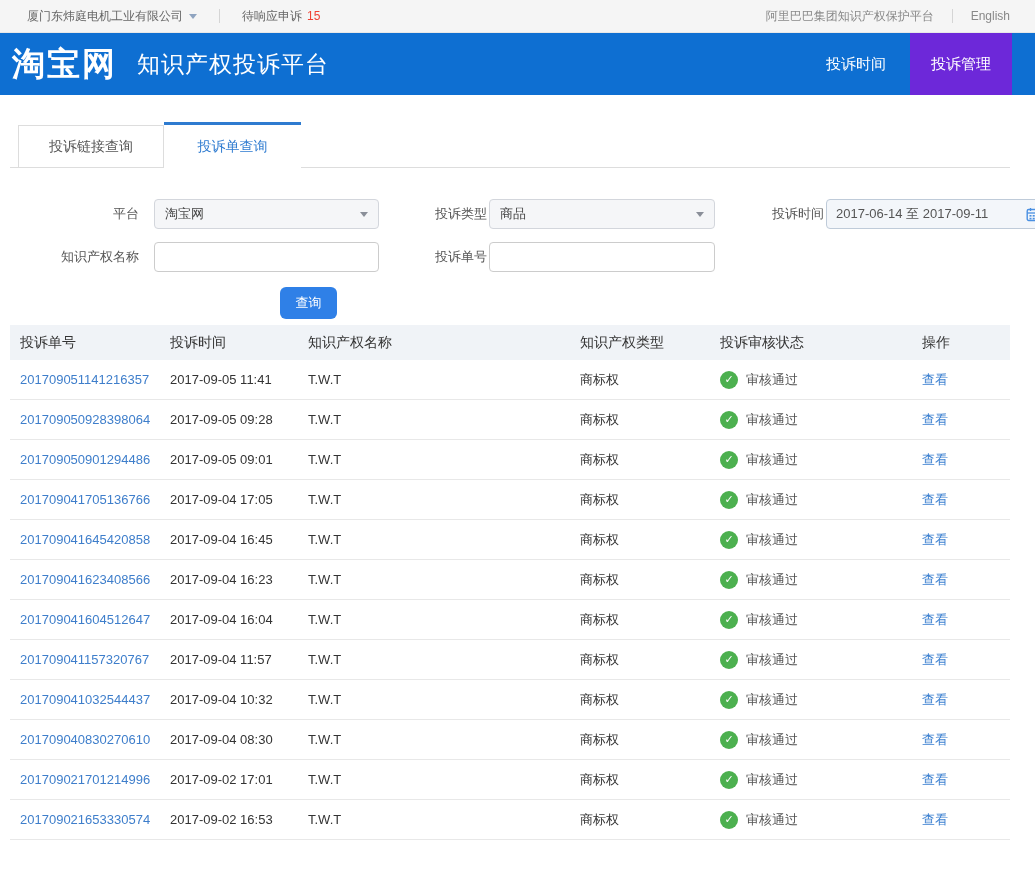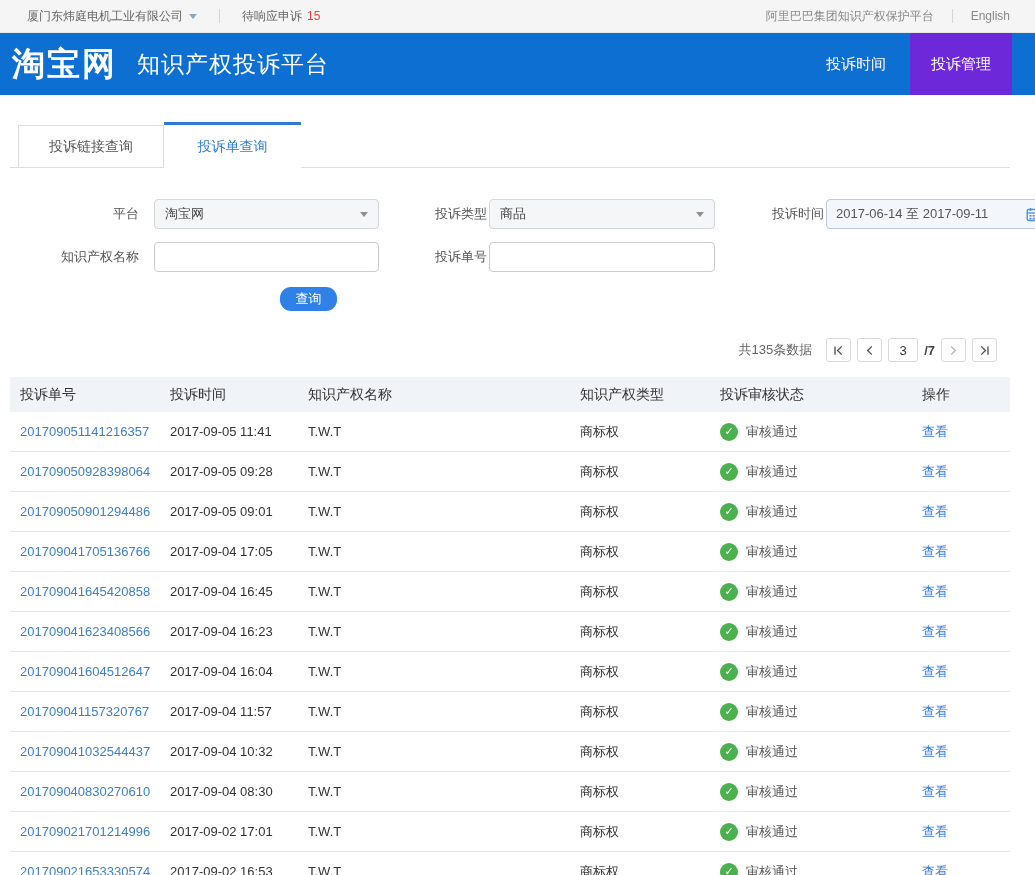--- a/index.html
+++ b/index.html
@@ -75,22 +75,22 @@
     border: 1px solid #ccc; background: #fff; width: 100%; height: 100%;
     border-radius: 4px; padding: 0 10px; font-size: 13px; color: #333;
     font-family: "Liberation Sans", sans-serif; outline: none;
   }
   .datectl {
     background: #f3f6fa; border: 1px solid #bfcbd9; color: #555;
     padding: 0 9px; justify-content: space-between; cursor: pointer;
   }
   .btnrow { margin-top: 15px; height: 23px; display: flex; }
   .search-btn {
-    margin-left: 270px; width: 57px; height: 24px; background: #2f80e7;
-    color: #fff; border: none; border-radius: 11px; font-size: 13px; cursor: pointer;
+    margin-left: 270px; width: 57px; height: 32px; background: #2f80e7;
+    color: #fff; border: none; border-radius: 6px; font-size: 13px; cursor: pointer;
     font-family: "Liberation Sans", sans-serif;
   }
 
   
   .pagebar {
     margin: 28px 13px 0 0; height: 24px; display: flex; align-items: center;
     justify-content: flex-end; gap: 6px; font-size: 12px; color: #666;
   }
   .pg-total { margin-right: 8px; font-size: 13px; color: #666; }
   .pg-btn {
@@ -192,47 +192,20 @@
       <span class="flabel w2">投诉单号</span>
       <div class="fctl c2">
           <input class="tinput" value="" style="">
         </div>
     </div>
     <div class="btnrow">
       <button class="search-btn">查询</button>
     </div>
   </div>
 
-  <div class="pagebar">
-    <span class="pg-total">共135条数据</span>
-    <div class="pg-btn">
-      <svg width="11" height="11" viewBox="0 0 12 12">
-        <line x1="2.2" y1="1.5" x2="2.2" y2="10.5" stroke="#555" stroke-width="1.5"></line>
-        <path d="M9.5 1.5 L5 6 L9.5 10.5" fill="none" stroke="#555" stroke-width="1.5"></path>
-      </svg>
-    </div>
-    <div class="pg-btn">
-      <svg width="11" height="11" viewBox="0 0 12 12">
-        <path d="M8.5 1.5 L4 6 L8.5 10.5" fill="none" stroke="#555" stroke-width="1.5"></path>
-      </svg>
-    </div>
-    <input class="pg-input" value="3" style="">
-    <span class="pg-count">/7</span>
-    <div class="pg-btn">
-      <svg width="11" height="11" viewBox="0 0 12 12">
-        <path d="M3.5 1.5 L8 6 L3.5 10.5" fill="none" stroke="#b5b5b5" stroke-width="1.5"></path>
-      </svg>
-    </div>
-    <div class="pg-btn">
-      <svg width="11" height="11" viewBox="0 0 12 12">
-        <path d="M2.5 1.5 L7 6 L2.5 10.5" fill="none" stroke="#555" stroke-width="1.5"></path>
-        <line x1="9.8" y1="1.5" x2="9.8" y2="10.5" stroke="#555" stroke-width="1.5"></line>
-      </svg>
-    </div>
-  </div>
 
   <div class="thead tgrid">
     <span>投诉单号</span>
     <span>投诉时间</span>
     <span>知识产权名称</span>
     <span>知识产权类型</span>
     <span>投诉审核状态</span>
     <span>操作</span>
   </div>
   <div>

